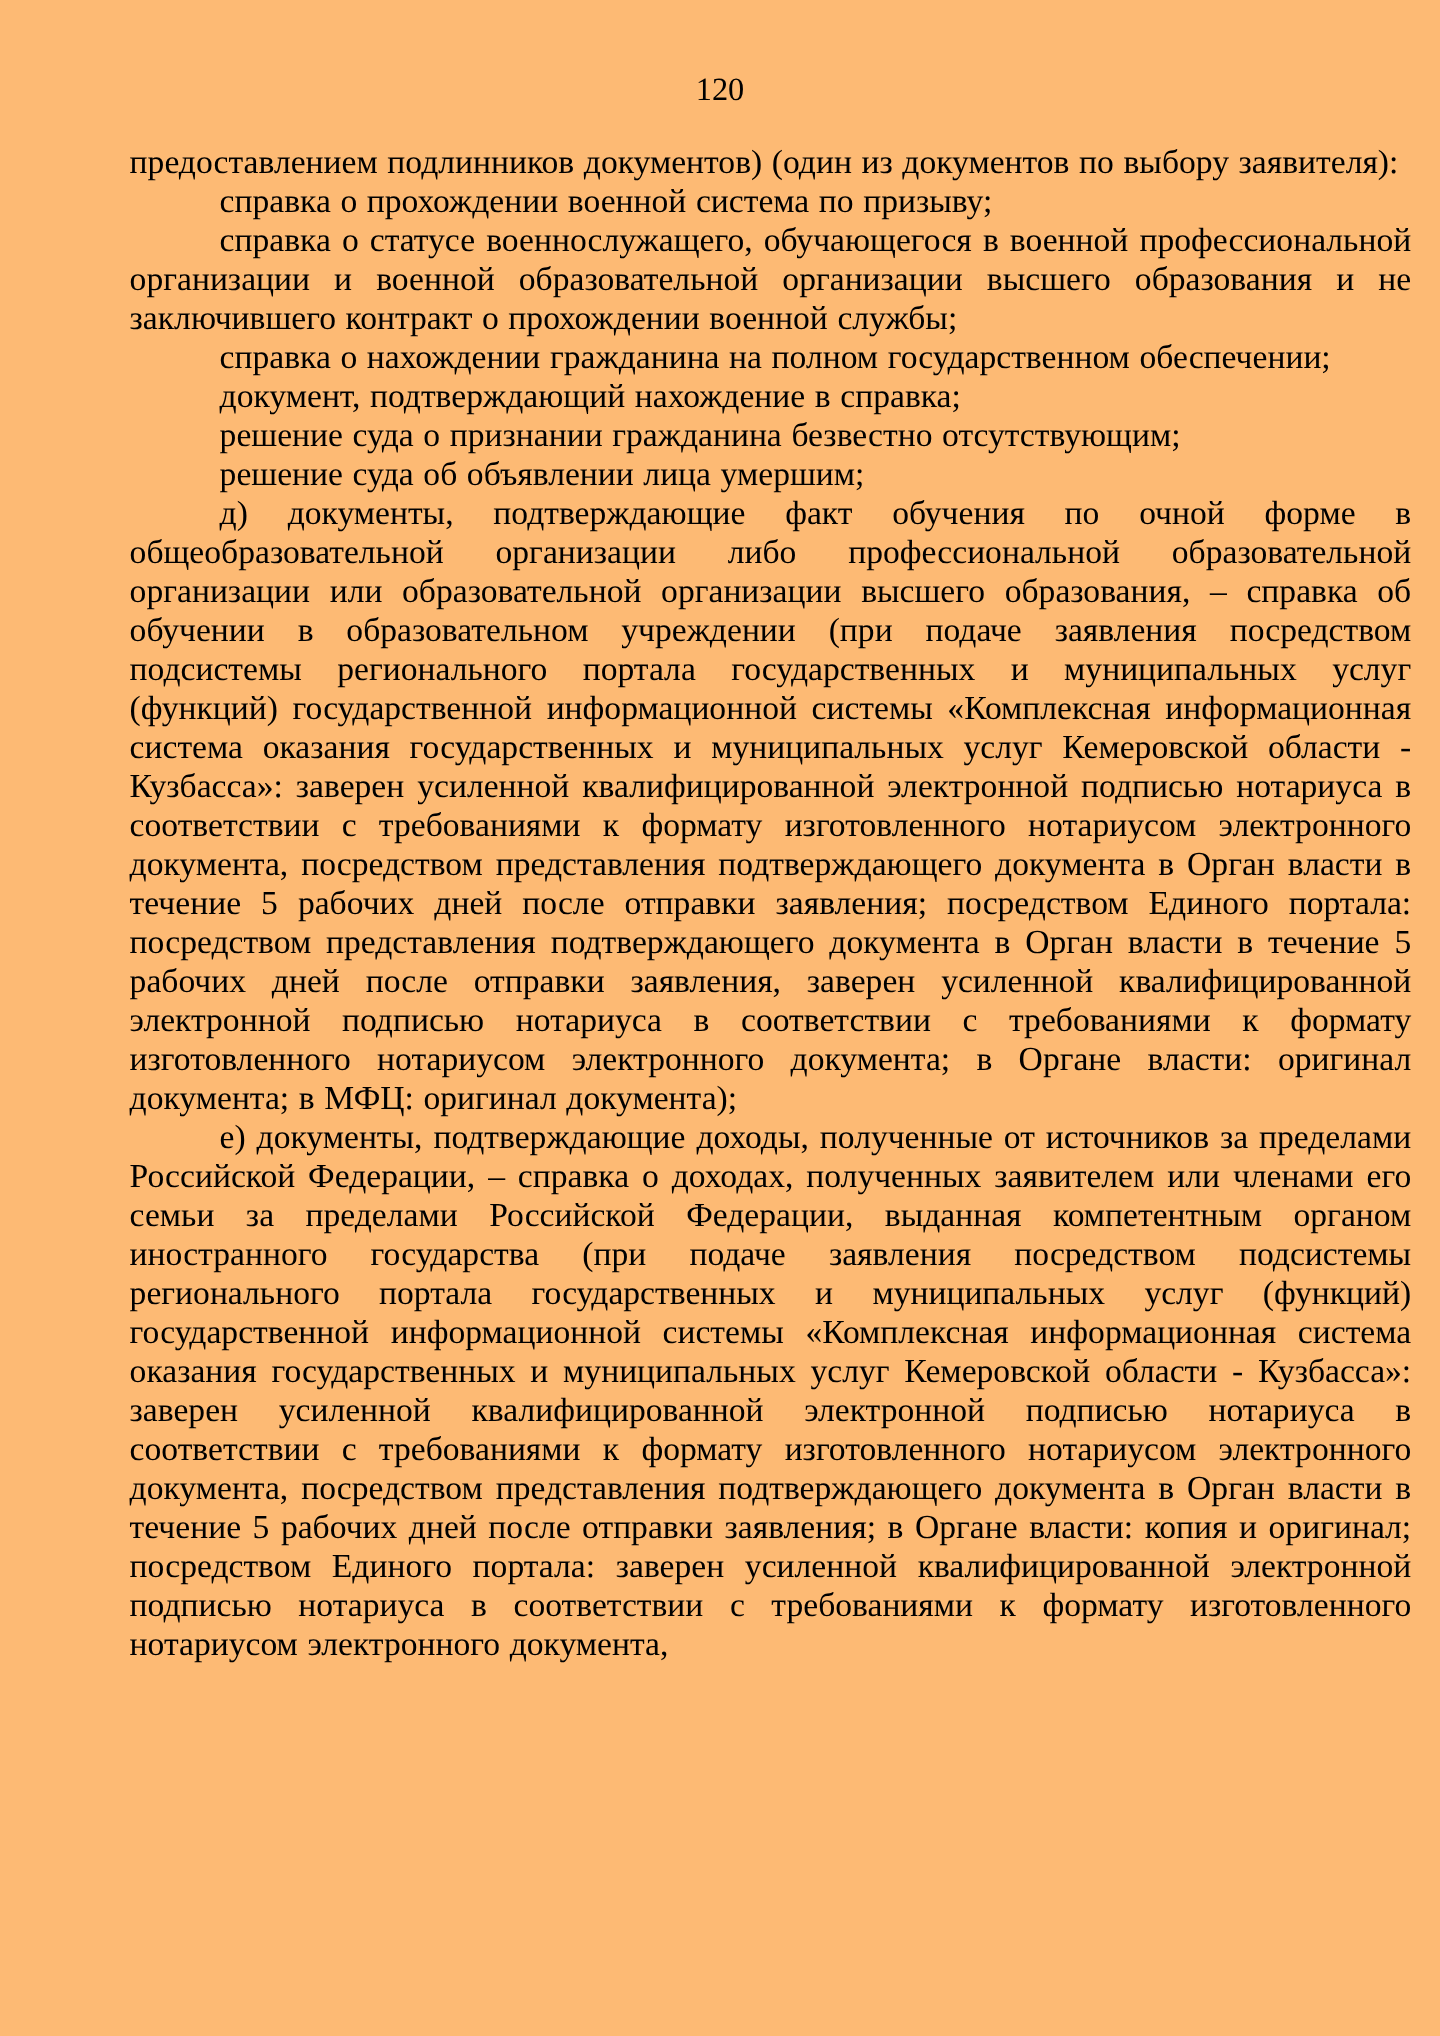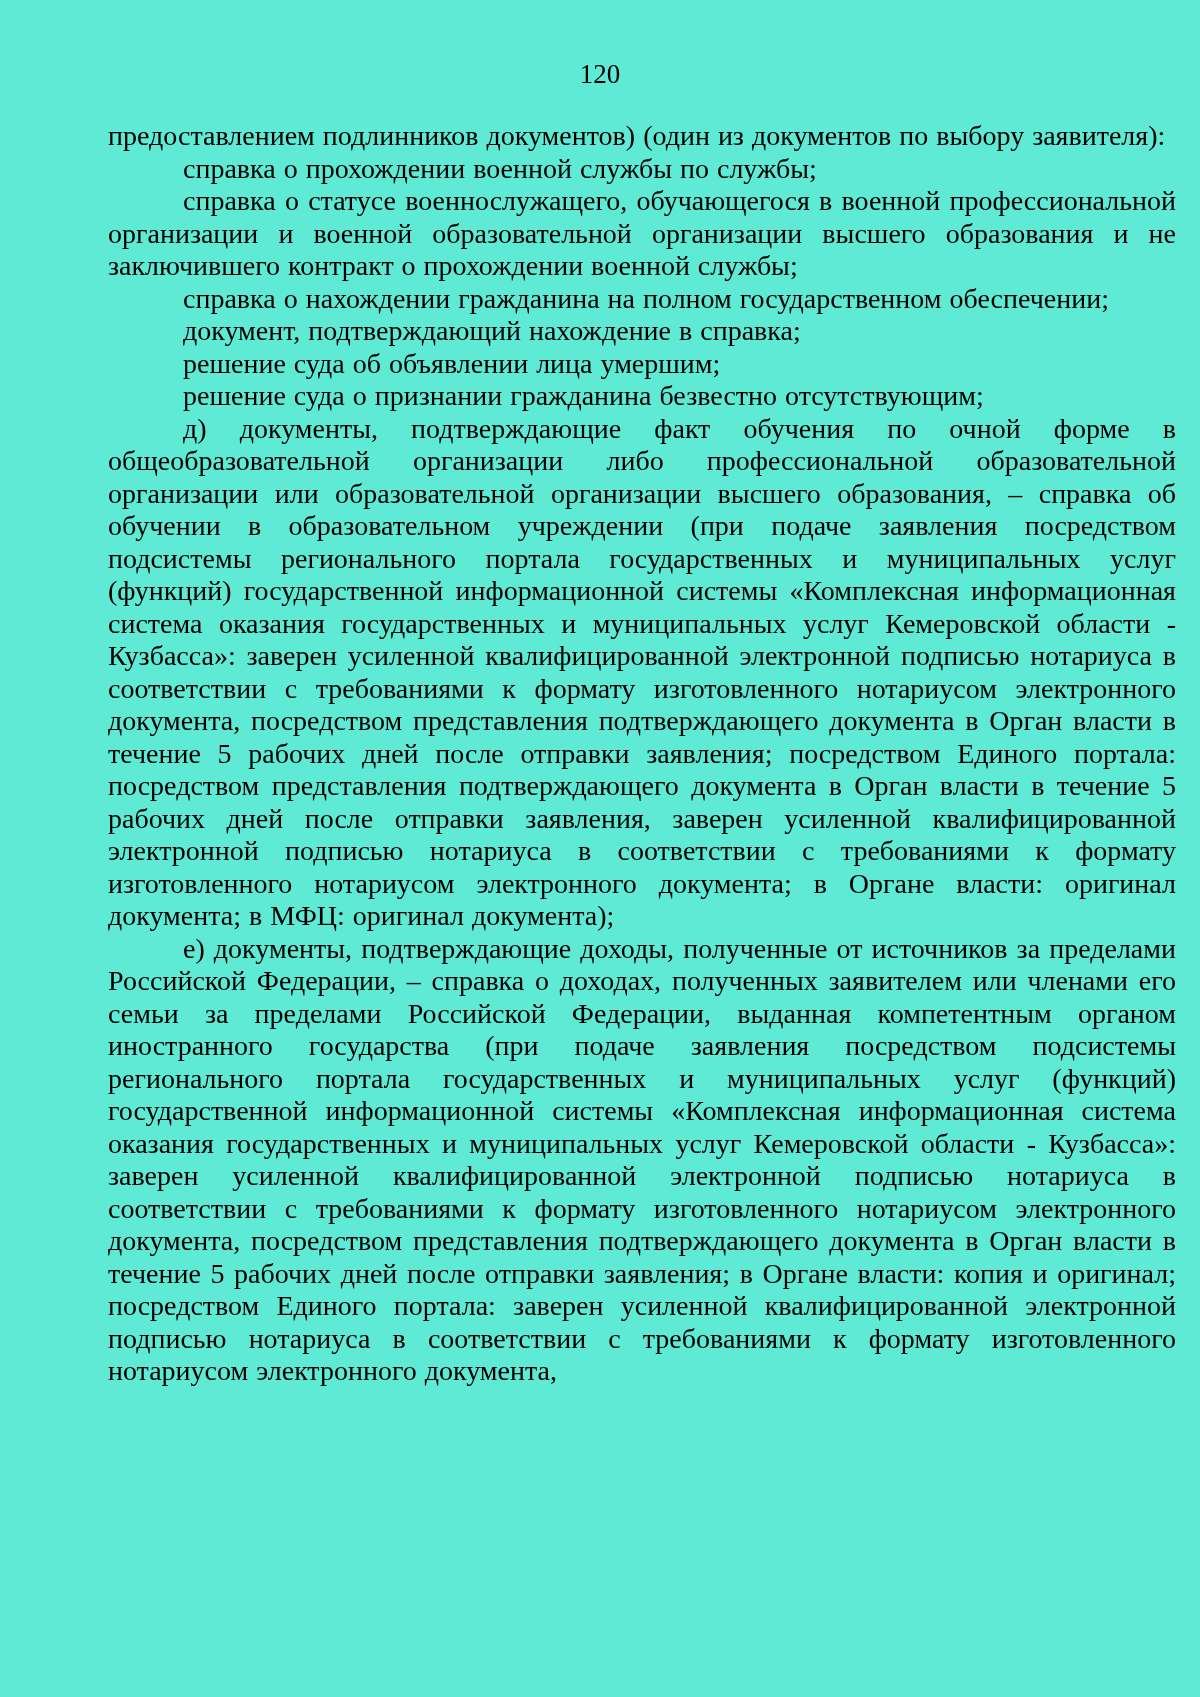--- a/index.html
+++ b/index.html
@@ -5,21 +5,21 @@
   html, body {
     margin: 0;
     padding: 0;
     background: #ffffff;
   }
   .page {
     position: relative;
     width: 1200px;
     height: 1697px;
     box-sizing: border-box;
-    background: #5eead4;
+    background: #fdba74;
     color: #000000;
     font-family: "Liberation Serif", "DejaVu Serif", serif;
     overflow: hidden;
   }
   .page-number {
     padding-top: 58px;
     width: 100%;
     text-align: center;
     font-size: 27px;
     line-height: 32px;
@@ -41,22 +41,22 @@
     text-indent: 75px;
   }
 </style>
 </head>
 <body>
 
 <div class="page">
   <div class="page-number">120</div>
   <div class="content">
       <p class="para">предоставлением подлинников документов) (один из документов по выбору заявителя):</p>
-      <p class="para indent">справка о прохождении военной службы по службы;</p>
+      <p class="para indent">справка о прохождении военной система по призыву;</p>
       <p class="para indent">справка о статусе военнослужащего, обучающегося в военной профессиональной организации и военной образовательной организации высшего образования и не заключившего контракт о прохождении военной службы;</p>
       <p class="para indent">справка о нахождении гражданина на полном государственном обеспечении;</p>
       <p class="para indent">документ, подтверждающий нахождение в справка;</p>
+      <p class="para indent">решение суда о признании гражданина безвестно отсутствующим;</p>
       <p class="para indent">решение суда об объявлении лица умершим;</p>
-      <p class="para indent">решение суда о признании гражданина безвестно отсутствующим;</p>
       <p class="para indent">д) документы, подтверждающие факт обучения по очной форме в общеобразовательной организации либо профессиональной образовательной организации или образовательной организации высшего образования, – справка об обучении в образовательном учреждении (при подаче заявления посредством подсистемы регионального портала государственных и муниципальных услуг (функций) государственной информационной системы «Комплексная информационная система оказания государственных и муниципальных услуг Кемеровской области - Кузбасса»: заверен усиленной квалифицированной электронной подписью нотариуса в соответствии с требованиями к формату изготовленного нотариусом электронного документа, посредством представления подтверждающего документа в Орган власти в течение 5 рабочих дней после отправки заявления; посредством Единого портала: посредством представления подтверждающего документа в Орган власти в течение 5 рабочих дней после отправки заявления, заверен усиленной квалифицированной электронной подписью нотариуса в соответствии с требованиями к формату изготовленного нотариусом электронного документа; в Органе власти: оригинал документа; в МФЦ: оригинал документа);</p>
       <p class="para indent">е) документы, подтверждающие доходы, полученные от источников за пределами Российской Федерации, – справка о доходах, полученных заявителем или членами его семьи за пределами Российской Федерации, выданная компетентным органом иностранного государства (при подаче заявления посредством подсистемы регионального портала государственных и муниципальных услуг (функций) государственной информационной системы «Комплексная информационная система оказания государственных и муниципальных услуг Кемеровской области - Кузбасса»: заверен усиленной квалифицированной электронной подписью нотариуса в соответствии с требованиями к формату изготовленного нотариусом электронного документа, посредством представления подтверждающего документа в Орган власти в течение 5 рабочих дней после отправки заявления; в Органе власти: копия и оригинал; посредством Единого портала: заверен усиленной квалифицированной электронной подписью нотариуса в соответствии с требованиями к формату изготовленного нотариусом электронного документа,</p>
     </div>
 </div>
 
 </body></html>

